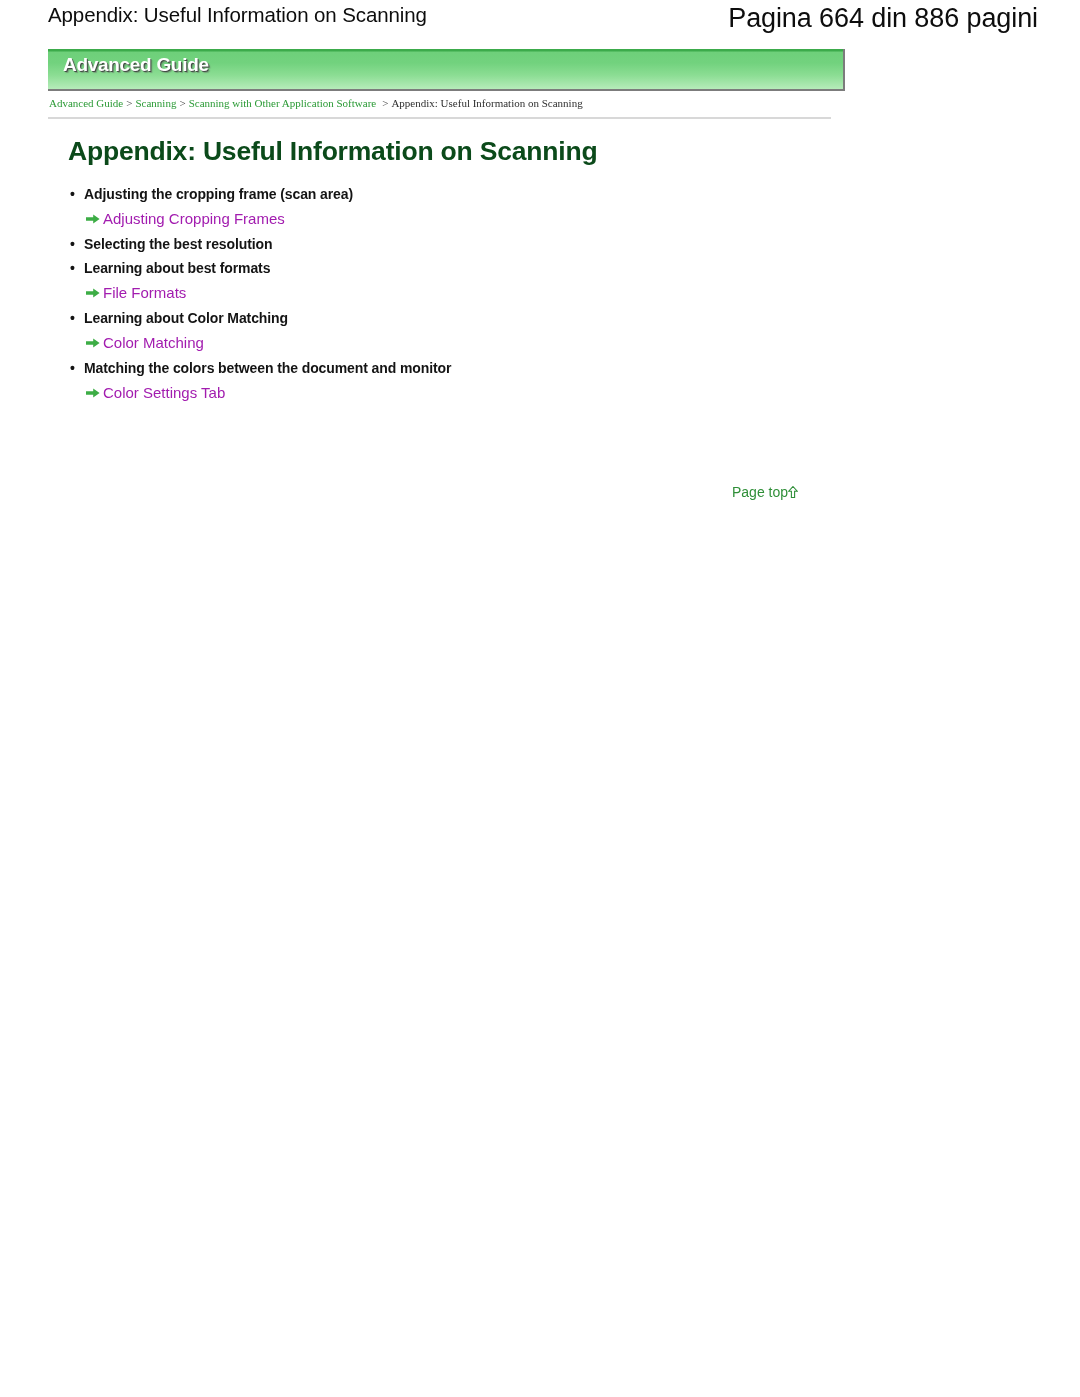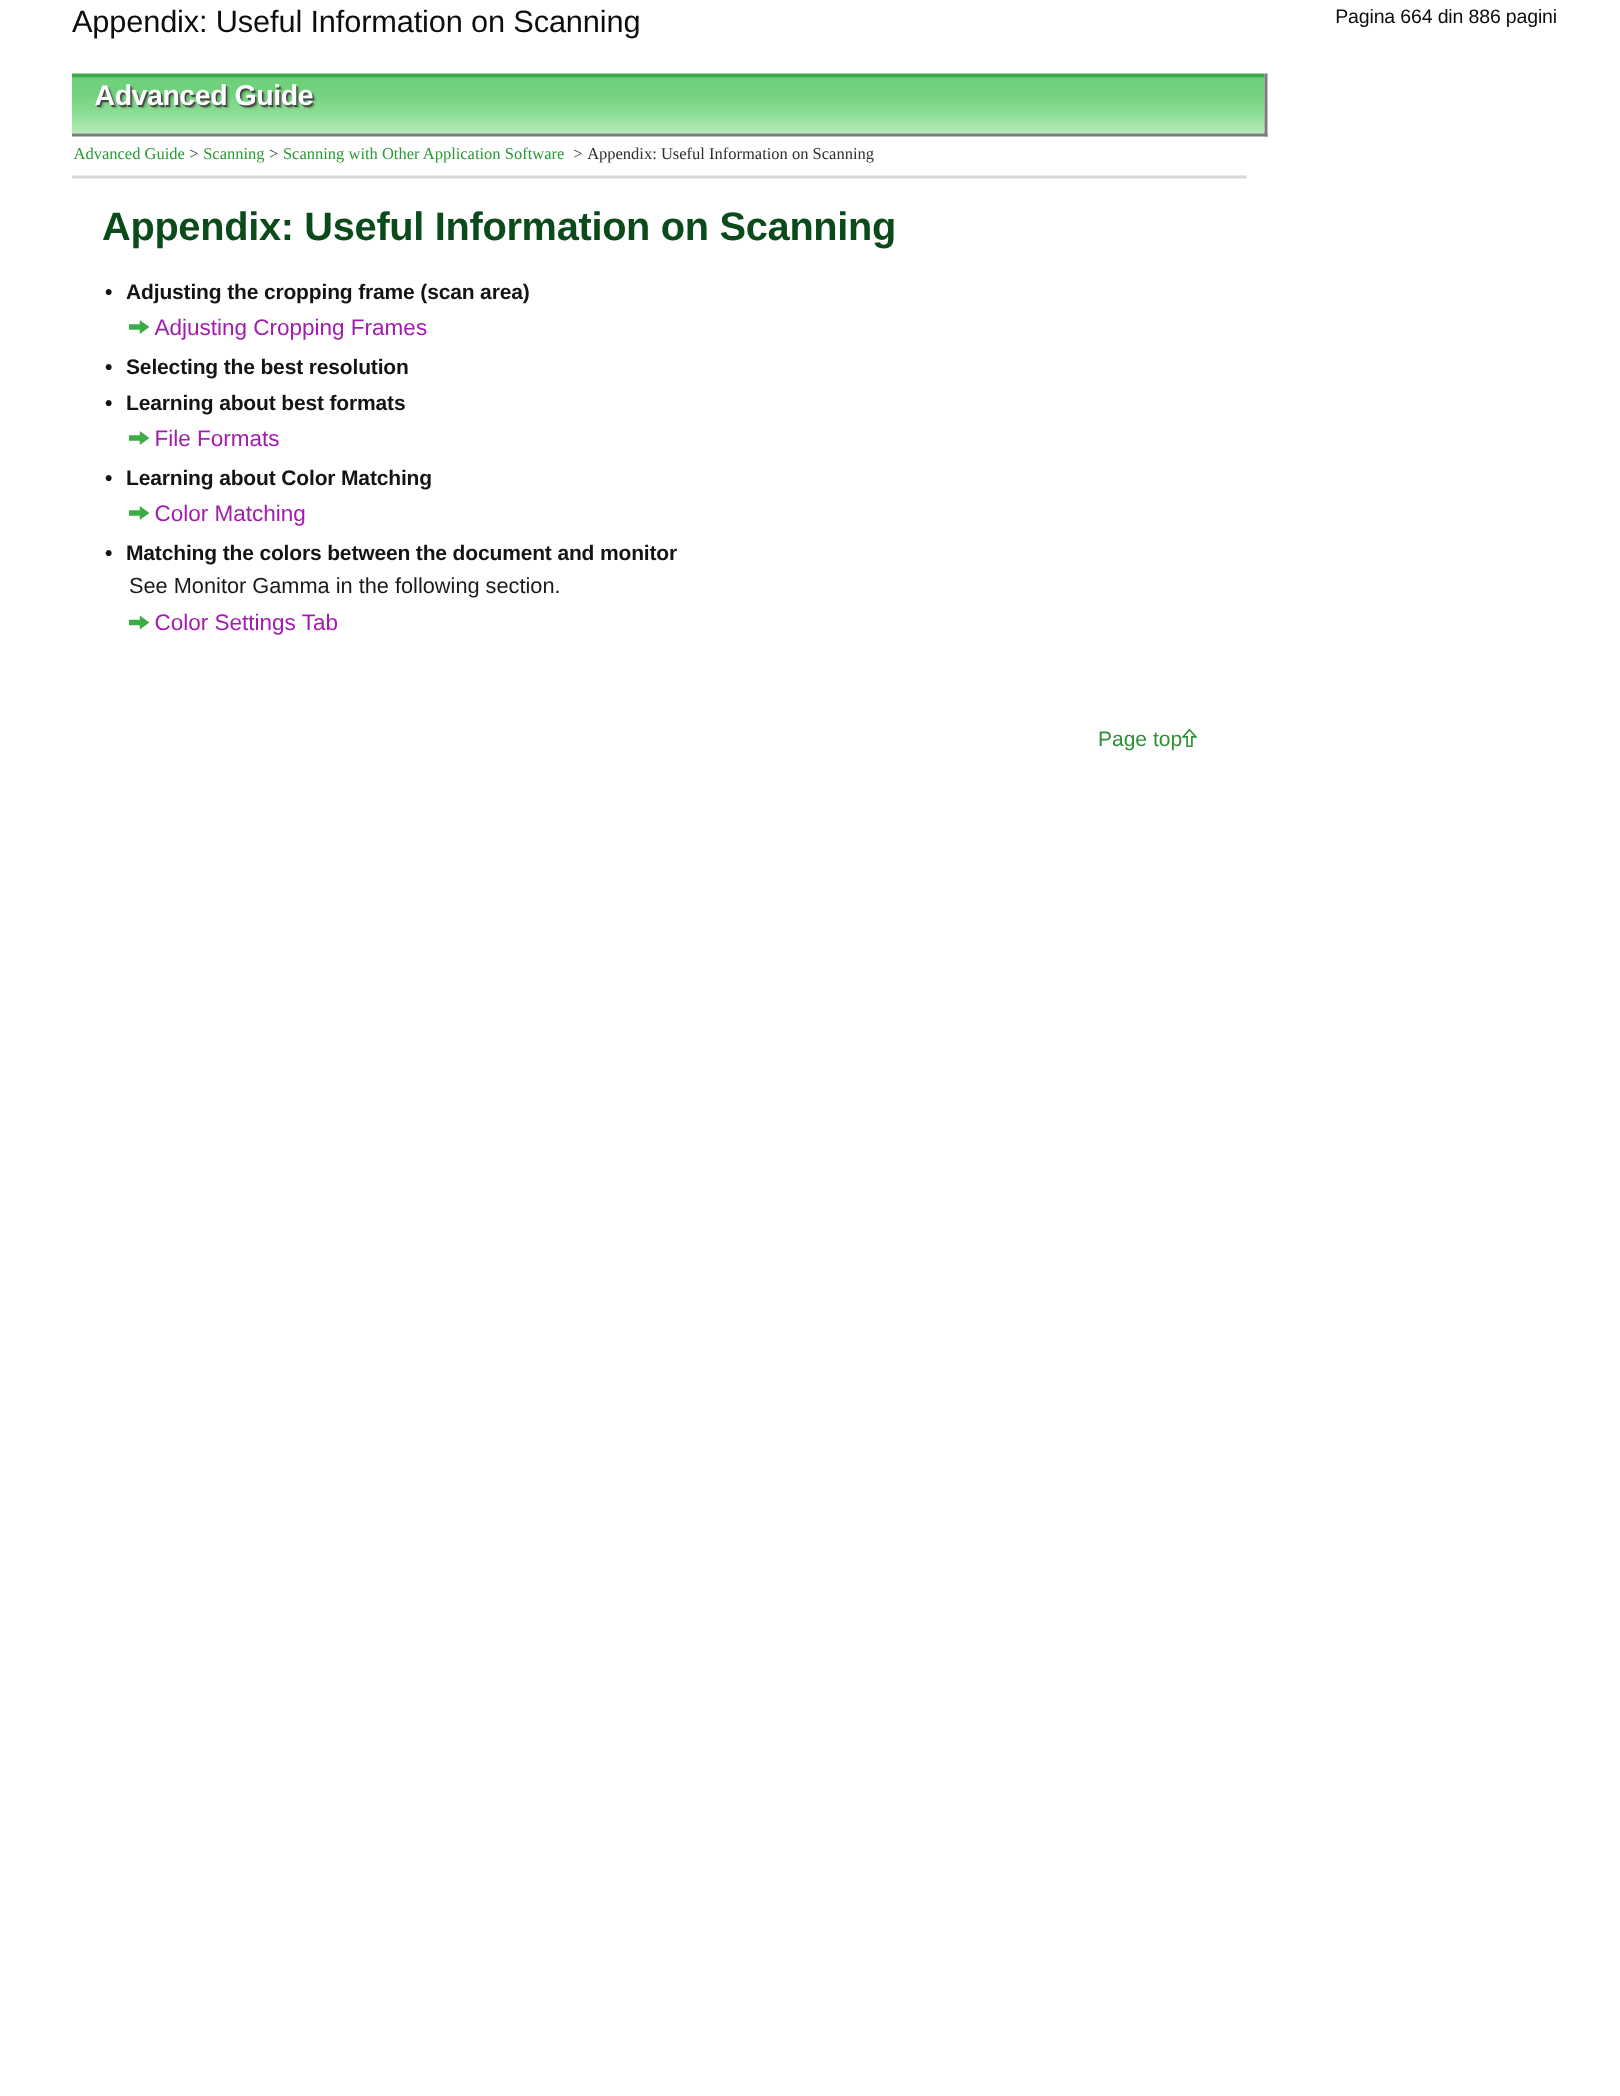--- a/index.html
+++ b/index.html
@@ -33,21 +33,21 @@
     font-size: 20.5px;
     font-weight: 400;
     color: #0d0d0d;
     letter-spacing: -0.1px;
     white-space: nowrap;
   }
   .page-header-count {
     position: absolute;
     right: 42px;
     top: 3px;
-    font-size: 13px;
+    font-size: 27px;
     font-weight: 400;
     color: #0d0d0d;
     letter-spacing: -0.1px;
     white-space: nowrap;
   }
 
   
   .guide-banner {
     position: absolute;
     left: 48px;
@@ -271,21 +271,20 @@
           </svg>
         </span><span>Color Matching</span>
       </a>
     </li>
 
     <li class="topic-item">
       <div class="topic-heading">
         <span class="bullet">•</span>
         <span>Matching the colors between the document and monitor</span>
       </div>
-      <div class="topic-note">See Monitor Gamma in the following section.</div>
       <a href="#" class="topic-link">
         <span class="arrow-icon">
           <svg viewBox="0 0 14 10" width="14" height="10" xmlns="http://www.w3.org/2000/svg">
             <path d="M0 3.2 H7.2 V0.4 L13.6 5 L7.2 9.6 V6.8 H0 Z" fill="#3cad45"></path>
           </svg>
         </span><span>Color Settings Tab</span>
       </a>
     </li>
 
   </ul>

